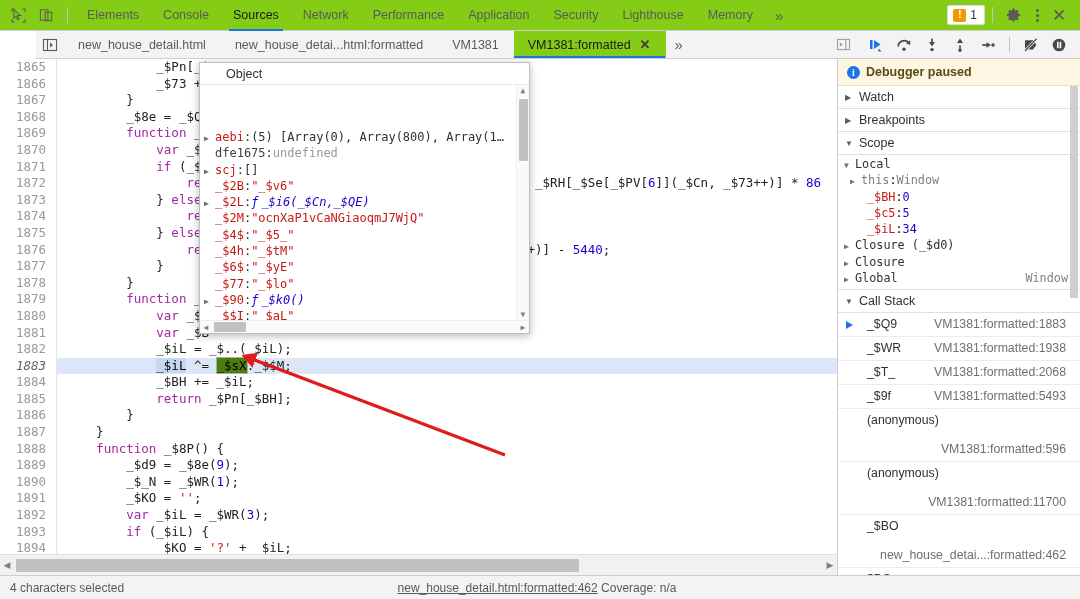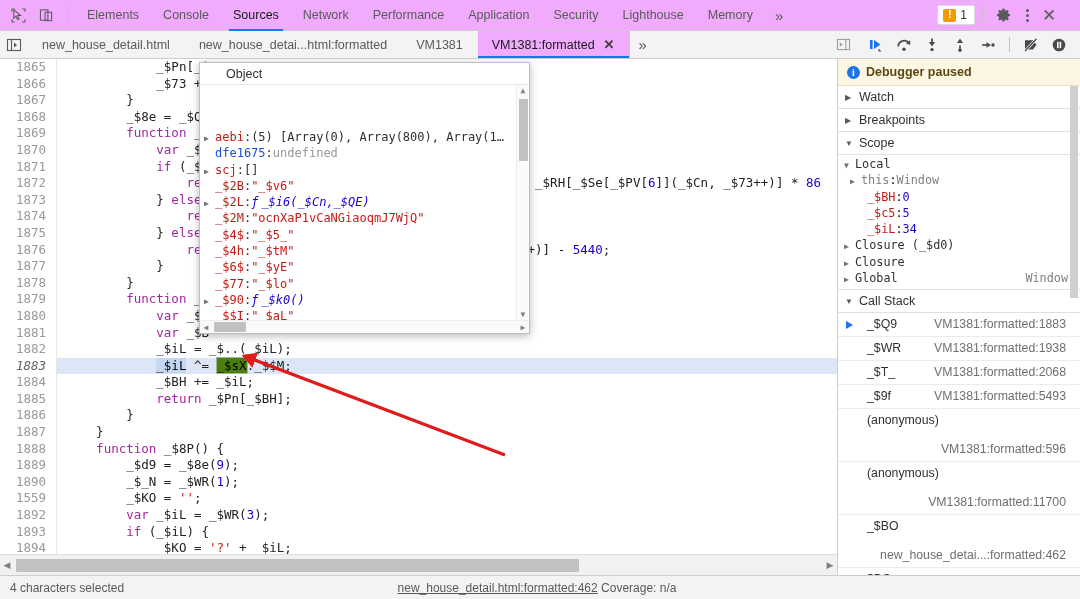--- a/index.html
+++ b/index.html
@@ -15,25 +15,25 @@
     width: 1080px; height: 599px;
     background: #fff;
     display: flex;
     flex-direction: column;
   }
 
   
   .main-toolbar {
     height: 18px;
     min-height: 31px;
-    background: #f0abfc;
+    background: #84cc16;
     border-bottom: 1px solid #cdcdcd;
     display: flex;
     align-items: center;
-    padding: 0 16px 0 4px;
+    padding: 0 6px 0 4px;
   }
   .tb-icon-btn {
     width: 28px; height: 26px;
     display: flex; align-items: center; justify-content: center;
     cursor: pointer;
   }
   .tb-sep {
     width: 1px; height: 16px;
     background: #c4c4c4;
     margin: 0 7px;
@@ -120,20 +120,21 @@
   }
 
   
   .file-tabbar {
     height: 28px;
     min-height: 28px;
     background: #f3f3f3;
     border-bottom: 1px solid #cdcdcd;
     display: flex;
     align-items: stretch;
+    margin-left: 36px;
   }
   .nav-toggle {
     width: 28px;
     display: flex; align-items: center; justify-content: center;
     cursor: pointer;
   }
   .file-tabs {
     display: flex;
     align-items: stretch;
     flex: 1;
@@ -143,21 +144,21 @@
     display: flex; align-items: center;
     padding: 0 14px;
     font-size: 12.5px;
     color: #5a5a5a;
     cursor: pointer;
     white-space: nowrap;
     border-right: 1px solid transparent;
     position: relative;
   }
   .file-tab.active {
-    background: #f0abfc;
+    background: #84cc16;
     color: #1a1a1a;
   }
   .file-tab.active::after {
     content: "";
     position: absolute;
     left: 0; right: 0; bottom: 0;
     height: 2px;
     background: #1a73e8;
   }
   .file-tab .tabclose {
@@ -317,21 +318,21 @@
     white-space: nowrap;
     padding-left: 2px;
   }
   .tri {
     width: 11px; min-width: 11px;
     color: #727272;
     font-size: 8px;
     line-height: 16.3px;
   }
   .okey { color: #c41a16; margin-top: 44px; }
-  .okey.gray { color: #1d4ed8; }
+  .okey.gray { color: #404040; }
   .oval-str { color: #c41a16; }
   .oval-num { color: #1c00cf; }
   .oval-undef { color: #999; }
   .oval-plain { color: #303030; }
   .oval-fn { color: #1c00cf; font-style: italic; }
   .fnmark { color: #1c00cf; font-style: italic; margin-right: 3px; }
   .obj-vscroll {
     position: absolute;
     right: 0; top: 0; bottom: 0;
     width: 13px;
@@ -682,21 +683,21 @@
           <div class="code-line"><div class="ln">1881</div><div class="ctext"><span class="pl">            </span><span class="k">var</span><span class="pl"> _$B</span></div></div>
           <div class="code-line"><div class="ln">1882</div><div class="ctext"><span class="pl">            _$iL = _$..(_$iL);</span></div></div>
           <div class="code-line cur"><div class="ln">1883</div><div class="ctext"><span class="pl">            </span><span class="sel-var">_$iL</span><span class="pl"> ^= </span><span class="sel-token">_$sX</span><span class="pl">._$$M;</span></div></div>
           <div class="code-line"><div class="ln">1884</div><div class="ctext"><span class="pl">            _$BH += _$iL;</span></div></div>
           <div class="code-line"><div class="ln">1885</div><div class="ctext"><span class="pl">            </span><span class="k">return</span><span class="pl"> _$Pn[_$BH];</span></div></div>
           <div class="code-line"><div class="ln">1886</div><div class="ctext"><span class="pl">        }</span></div></div>
           <div class="code-line"><div class="ln">1887</div><div class="ctext"><span class="pl">    }</span></div></div>
           <div class="code-line"><div class="ln">1888</div><div class="ctext"><span class="pl">    </span><span class="k">function</span><span class="pl"> _$8P() {</span></div></div>
           <div class="code-line"><div class="ln">1889</div><div class="ctext"><span class="pl">        _$d9 = _$8e(</span><span class="num">9</span><span class="pl">);</span></div></div>
           <div class="code-line"><div class="ln">1890</div><div class="ctext"><span class="pl">        _$_N = _$WR(</span><span class="num">1</span><span class="pl">);</span></div></div>
-          <div class="code-line"><div class="ln">1559</div><div class="ctext"><span class="pl">        _$KO = </span><span class="str">''</span><span class="pl">;</span></div></div>
+          <div class="code-line"><div class="ln">1891</div><div class="ctext"><span class="pl">        _$KO = </span><span class="str">''</span><span class="pl">;</span></div></div>
           <div class="code-line"><div class="ln">1892</div><div class="ctext"><span class="pl">        </span><span class="k">var</span><span class="pl"> _$iL = _$WR(</span><span class="num">3</span><span class="pl">);</span></div></div>
           <div class="code-line"><div class="ln">1893</div><div class="ctext"><span class="pl">        </span><span class="k">if</span><span class="pl"> (_$iL) {</span></div></div>
           <div class="code-line"><div class="ln">1894</div><div class="ctext"><span class="pl">            _$KO = </span><span class="str">'?'</span><span class="pl"> + _$iL;</span></div></div>
         </div>
 
       <div class="obj-popup">
         <div class="obj-title">Object</div>
         <div class="obj-body">
           <div class="obj-list" id="obj-list">
               <div class="obj-row">

